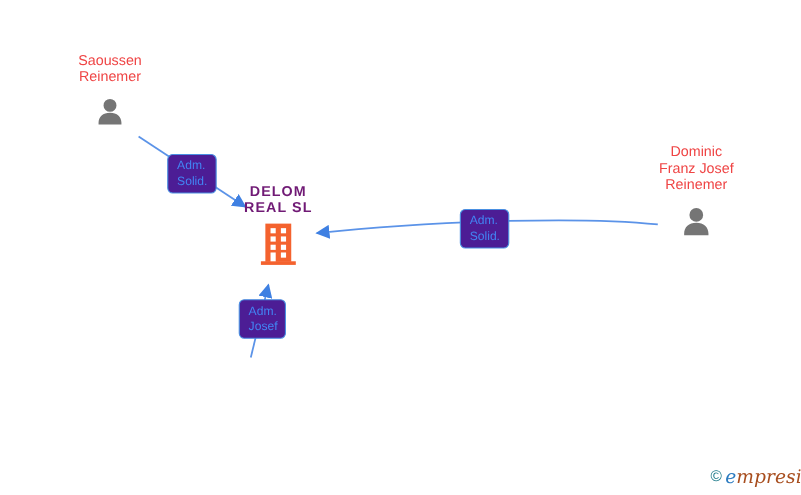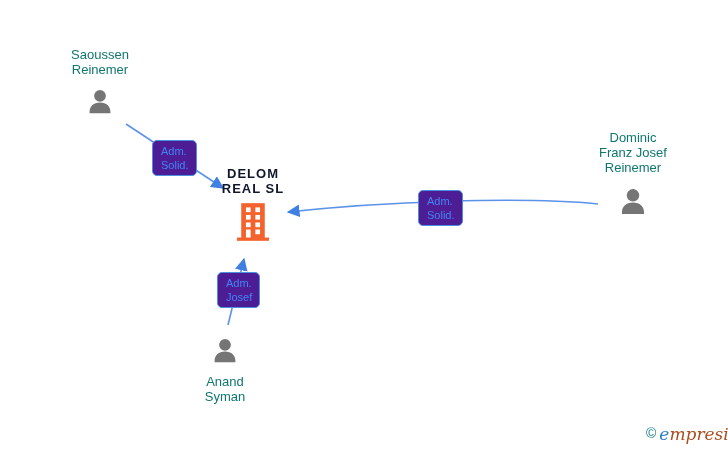--- a/index.html
+++ b/index.html
@@ -20,27 +20,27 @@
   .node {
     position: absolute;
     display: flex;
     flex-direction: column;
     align-items: center;
     cursor: pointer;
   }
   .node-name {
     font-size: 13px;
     line-height: 15px;
-    color: #0f766e;
+    color: #ef4444;
     text-align: center;
     white-space: nowrap;
   }
   .company-name {
     font-weight: bold;
-    color: #0f172a;
+    color: #701a75;
     letter-spacing: 1px;
   }
   .person-icon-svg { width: 32px; height: 32px; }
   .person-icon-svg path, .person-icon-svg circle { fill: #757575; }
   .building-svg { width: 32px; height: 38px; }
   .edge-label {
     position: absolute;
     background: #4c1d95;
     border: 1.5px solid #4a90e2;
     border-radius: 5px;
@@ -105,30 +105,20 @@
       <span>Dominic</span><br>
       <span>Franz Josef</span><br>
       <span>Reinemer</span>
     </div>
     <svg class="person-icon-svg" style="margin-top:11px; width:34px; height:34px;" viewBox="0 0 24 24">
       <circle cx="12" cy="6.6" r="4.4"></circle>
       <path d="M12 11.6c-4.8 0-7.8 2.8-7.8 6.9v1.2h15.6v-1.2c0-4.1-3-6.9-7.8-6.9z"></path>
     </svg>
   </div>
 
-  <div class="node" style="left:165px; top:336px; width:120px;">
-    <svg class="person-icon-svg" viewBox="0 0 24 24">
-      <circle cx="12" cy="6.6" r="4.4"></circle>
-      <path d="M12 11.6c-4.8 0-7.8 2.8-7.8 6.9v1.2h15.6v-1.2c0-4.1-3-6.9-7.8-6.9z"></path>
-    </svg>
-    <div class="node-name" style="margin-top:6px;">
-      <span>Anand</span><br>
-      <span>Syman</span>
-    </div>
-  </div>
 
   <div class="node" style="left:183px; top:166px; width:140px;">
     <div class="node-name company-name">
       <span>DELOM</span><br>
       <span>REAL SL</span>
     </div>
     <svg class="building-svg" style="margin-top:7px;" viewBox="0 0 34 40">
       <rect x="4.5" y="0" width="25" height="37" fill="#f4622e"></rect>
       <rect x="0" y="36.5" width="34" height="3.5" fill="#f4622e"></rect>
       <rect x="9.5" y="4.5" width="5" height="5" fill="#ffffff"></rect>

